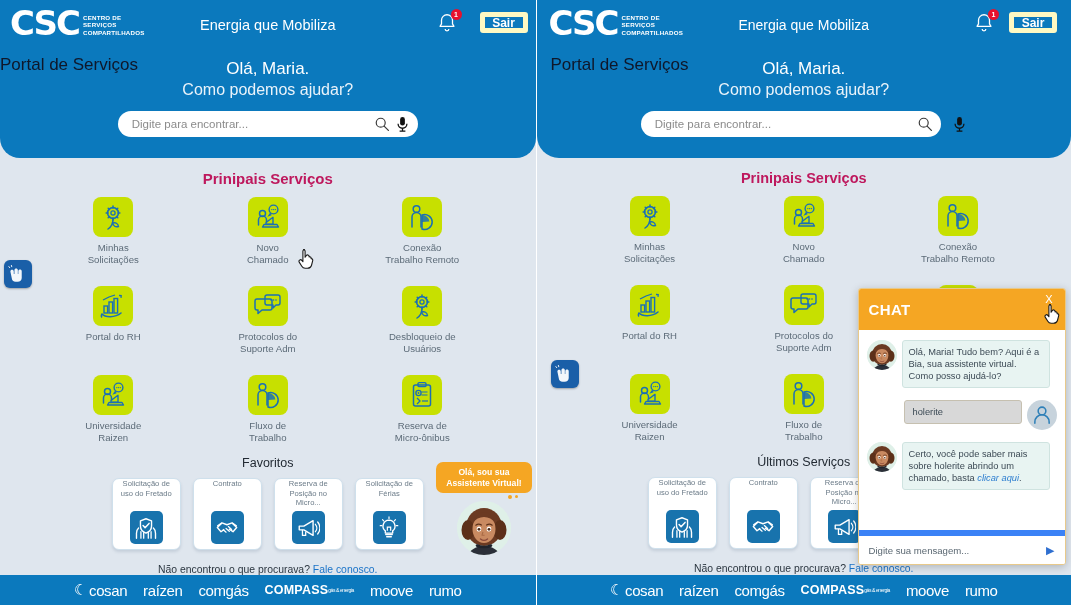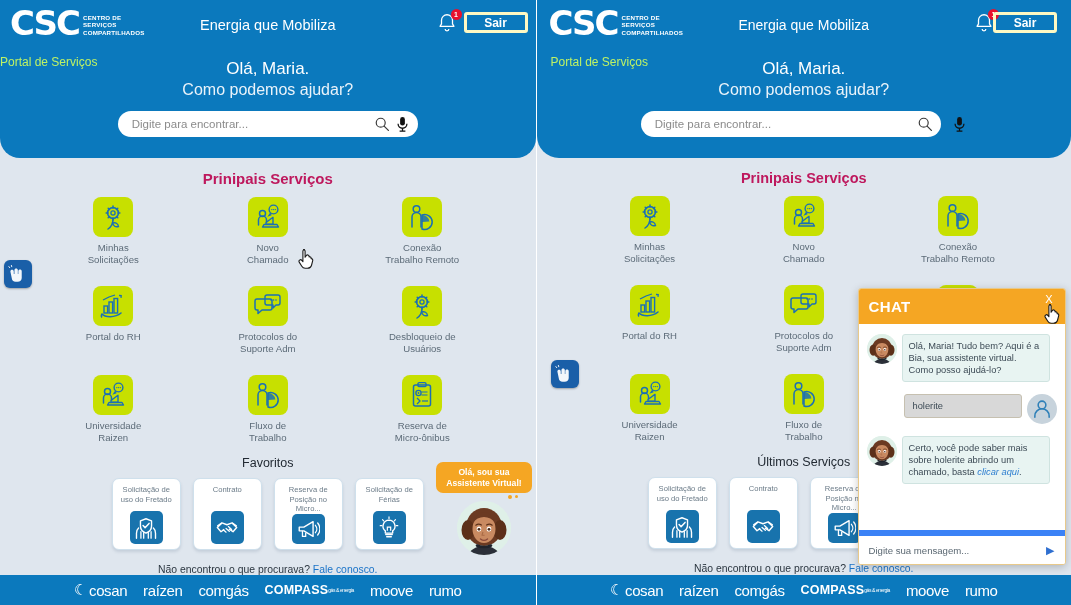--- a/index.html
+++ b/index.html
@@ -36,26 +36,26 @@
     color: #ffffff; font-size: 14.5px;
   }
   .panel.right .slogan { font-size: 14px; }
   .bell-wrap { position: absolute; right: 78px; top: 12px; width: 22px; height: 24px; cursor: pointer; }
   .bell-badge {
     position: absolute; right: -4px; top: -3px; width: 11px; height: 11px;
     background: #e8112d; border-radius: 50%; color: #fff; font-size: 7px;
     display: flex; align-items: center; justify-content: center; font-weight: bold;
   }
   .sair-btn {
-    position: absolute; right: 8px; top: 12px; width: 64px; height: 21px;
-    border: 3px solid #fef9c3; border-radius: 3px; color: #ffffff;
+    position: absolute; right: 8px; top: 12px; width: 48px; height: 21px;
+    border: 5px solid #fef9c3; border-radius: 3px; color: #ffffff;
     font-size: 12px; font-weight: bold; display: flex;
     align-items: center; justify-content: center; cursor: pointer; background: transparent;
   }
-  .portal { position: absolute; left: 0; top: 55px; color: #bef264; font-size: 12px; text-align: center; }
+  .portal { position: absolute; left: 0; top: 55px; color: #0f172a; font-size: 17px; text-align: center; }
   .panel.right .portal { left: 14px; }
   .greet {
     position: absolute; left: 0; right: 0; top: 58px; text-align: center; color: #ffffff;
   }
   .greet .l1 { font-size: 17px; line-height: 22px; }
   .greet .l2 { font-size: 16px; line-height: 20px; color: #eaf3fa; }
   .searchrow {
     position: absolute; left: 0; right: 0; top: 111px;
     display: flex; align-items: center; justify-content: center;
   }
@@ -90,21 +90,21 @@
     line-height: 11.5px; white-space: pre-line;
   }
 
   .fav-title {
     text-align: center; font-size: 12.5px; color: #222a33; margin-top: 13px; font-weight: normal;
   }
   .fav-row { display: flex; justify-content: center; gap: 12px; margin-top: 8px; }
   .fav-card {
     width: 69px; height: 72px; background: #ffffff; border: 1px solid #cfe0ec;
     border-radius: 7px; box-shadow: 0 2px 3px rgba(60,90,120,.16);
-    display: flex; flex-direction: column; align-items: center; padding-top: 6px; cursor: pointer;
+    display: flex; flex-direction: column; align-items: center; padding-top: 0; cursor: pointer;
   }
   .fav-label {
     font-size: 7.6px; color: #6b7b88; text-align: center; line-height: 9.5px;
     white-space: pre-line; padding: 0 3px;
   }
   .fav-icon {
     width: 33px; height: 33px; background: #1873ad; border-radius: 5px;
     display: flex; align-items: center; justify-content: center; margin-top: auto; margin-bottom: 5px;
   }
   .notfound {
@@ -144,21 +144,21 @@
   }
 
   
   .chat {
     position: absolute; left: 321px; top: 288px; width: 208px; height: 277px;
     background: #ffffff; border: 1px solid #e8c98a; border-radius: 3px;
     box-shadow: 0 2px 8px rgba(0,0,0,.22); display: flex; flex-direction: column;
     overflow: hidden;
   }
   .chat-head {
-    height: 35px; background: #f5a623; display: flex; align-items: center;
+    height: 41px; background: #f5a623; display: flex; align-items: center;
     padding: 0 10px; position: relative; text-align: right;
   }
   .chat-title { color: #ffffff; font-weight: bold; font-size: 15px; letter-spacing: .4px; }
   .chat-close {
     position: absolute; right: 12px; top: 4px; color: #ffffff; font-size: 11px; cursor: pointer;
   }
   .chat-body { flex: 1; padding: 10px 8px 4px 8px; overflow: hidden; }
   .msg { display: flex; align-items: flex-start; margin-bottom: 12px; }
   .msg.user { justify-content: flex-end; }
   .msg-avatar {

